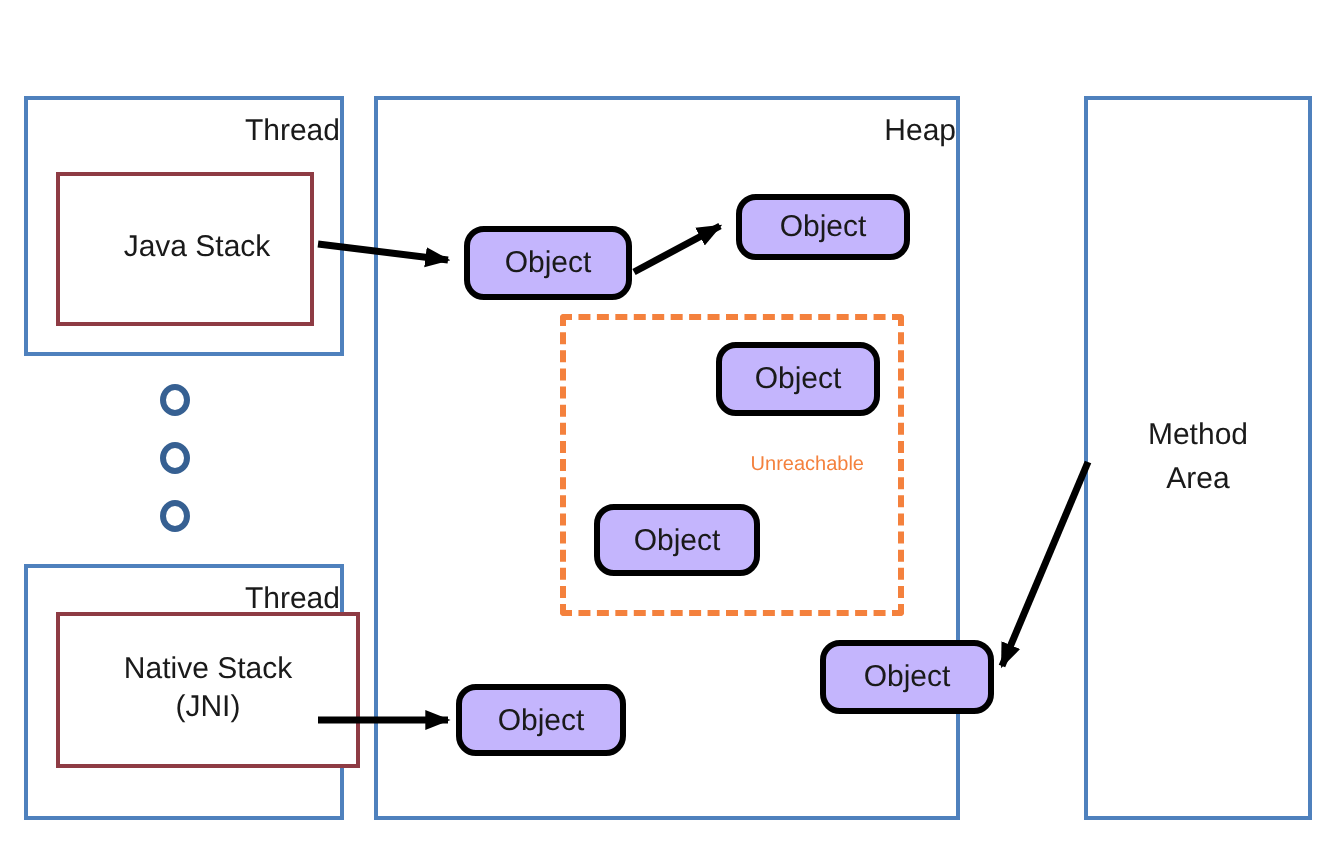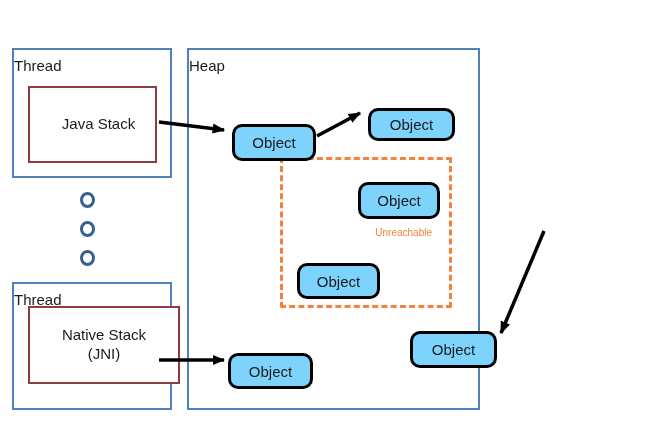--- a/index.html
+++ b/index.html
@@ -8,31 +8,30 @@
     font-family:"Liberation Sans", sans-serif; color:var(--text,#1a1a1a);
     overflow:hidden;
   }
   .title {
     position:absolute; left:8px; top:5px;
     font-size:15px; font-weight:bold; letter-spacing:0.2px;
   }
   .box { position:absolute; background:#ffffff; box-sizing:border-box; }
   .blue   { border:2.5px solid var(--container-border,#4F81BD); }
   .maroon { border:2.5px solid var(--stack-border,#8E3B44); }
-  .box-label { text-align:left; padding-top:7px; font-size:15px; }
+  .box-label { text-align:right; padding-top:7px; font-size:15px; }
   .stack {
     display:flex; align-items:center; justify-content:center;
     text-align:center; font-size:15px; line-height:1.25;
   }
   .obj {
-    position:absolute; background:#7dd3fc; box-sizing:border-box;
+    position:absolute; background:#c4b5fd; box-sizing:border-box;
     border:3px solid var(--object-border,#000); border-radius:10px;
     display:flex; align-items:center; justify-content:center;
     font-size:15px;
-    margin-top:11px;
   }
   .unreach-zone {
     position:absolute; left:280px; top:157px; width:172px; height:151px;
     border:3.5px dashed var(--unreachable-accent,#F4813D);
     border-radius:2px; box-sizing:border-box; background:transparent;
   }
   .unreach-label {
     position:absolute; left:300px; top:227px; width:132px;
     text-align:right; font-size:10px; font-weight:normal;
     color:var(--unreachable-accent,#F4813D);
@@ -94,20 +93,26 @@
   <div class="obj" style="left:297px; top:252px; width:83px; height:36px;">
     <span>Object</span>
   </div>
   <div class="obj" style="left:228px; top:342px; width:85px; height:36px;">
     <span>Object</span>
   </div>
   <div class="obj" style="left:410px; top:320px; width:87px; height:37px;">
     <span>Object</span>
   </div>
 
+  <div class="box blue method-box" style="left:542px; top:48px; width:114px; height:362px;">
+    <span>
+      <span>Method</span><br>
+      <span>Area</span>
+    </span>
+  </div>
 
   <svg class="arrow-layer" width="672" height="422" viewBox="0 0 672 422">
     <defs>
       <marker id="ah" viewBox="0 0 10 8" refX="9" refY="4" markerWidth="3.6" markerHeight="3.2" orient="auto-start-reverse">
         <path d="M0,0 L10,4 L0,8 Z" fill="var(--arrow,#000)"></path>
       </marker>
     </defs>
     <line x1="159" y1="122" x2="224" y2="130" stroke="var(--arrow,#000)" stroke-width="3.5" marker-end="url(#ah)"></line>
     <line x1="317" y1="136" x2="360" y2="113" stroke="var(--arrow,#000)" stroke-width="3.5" marker-end="url(#ah)"></line>
     <line x1="544" y1="231" x2="501" y2="333" stroke="var(--arrow,#000)" stroke-width="3.5" marker-end="url(#ah)"></line>

